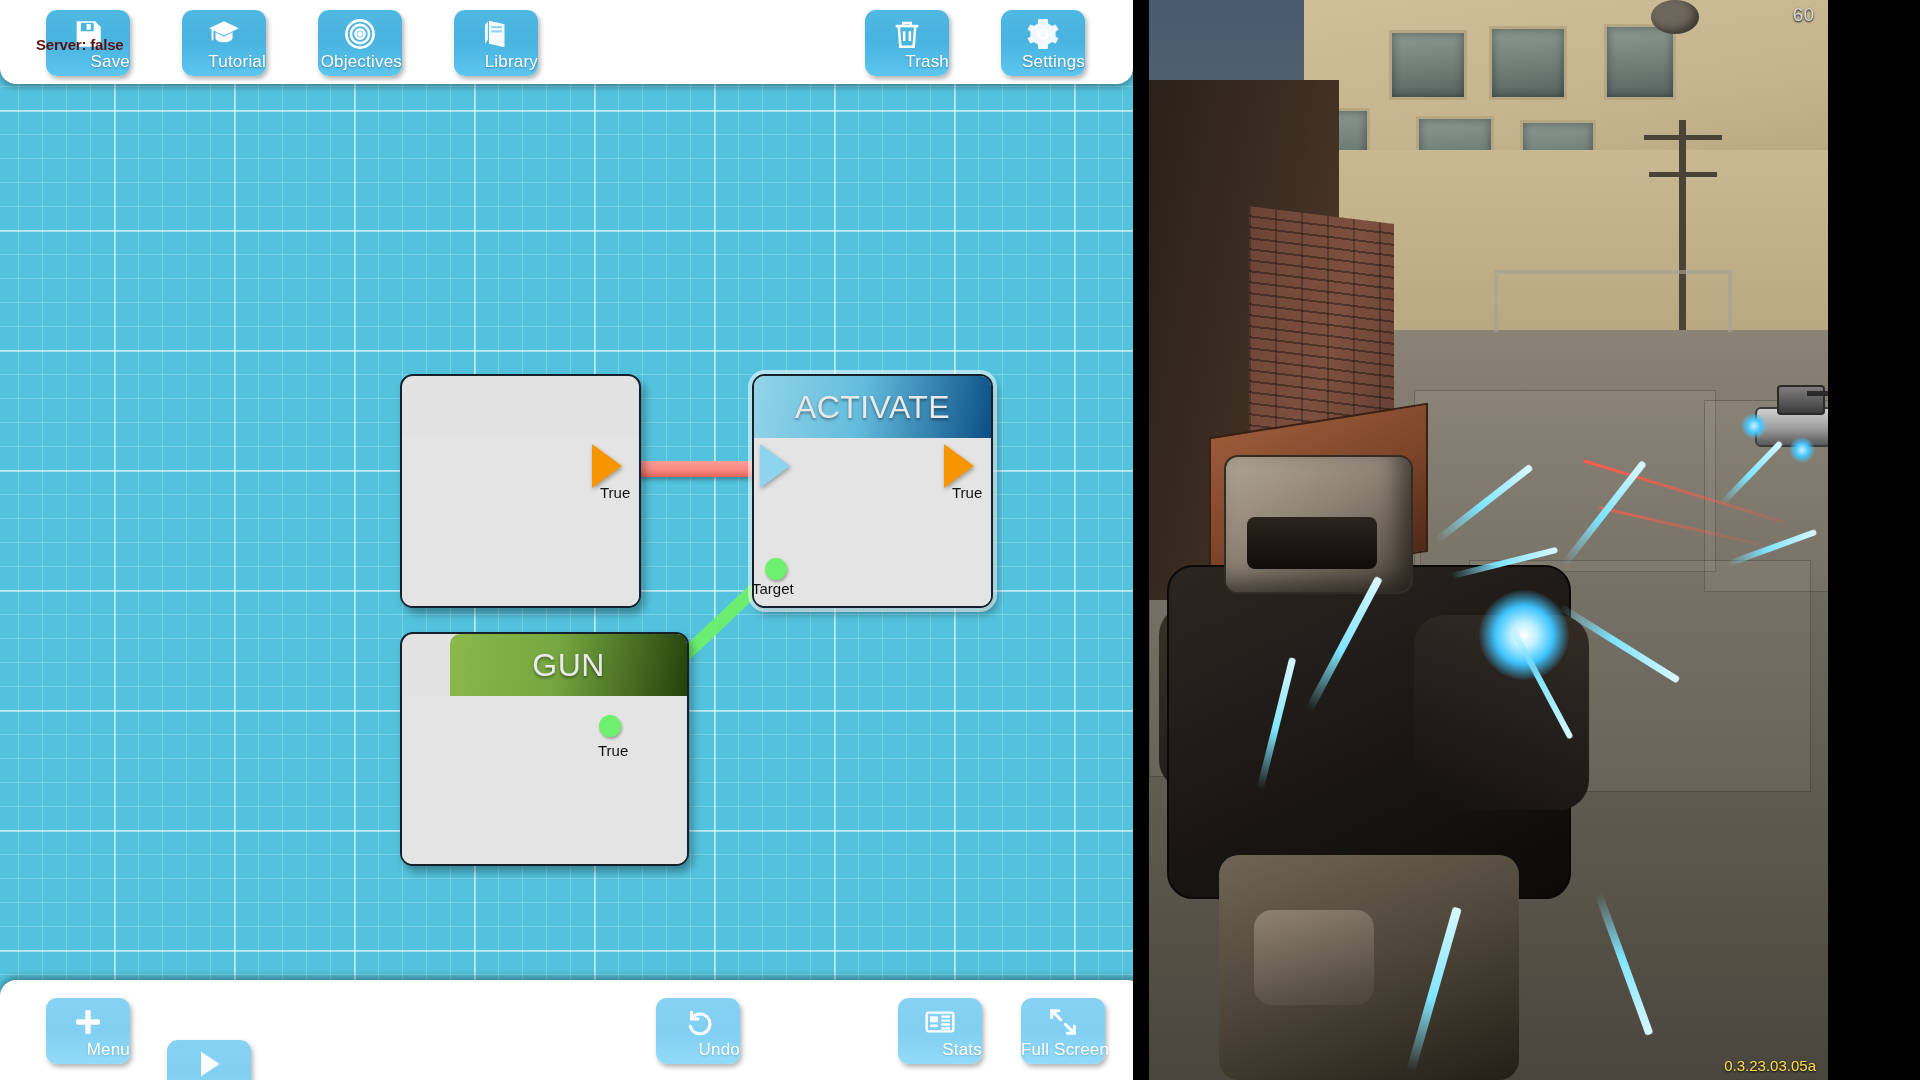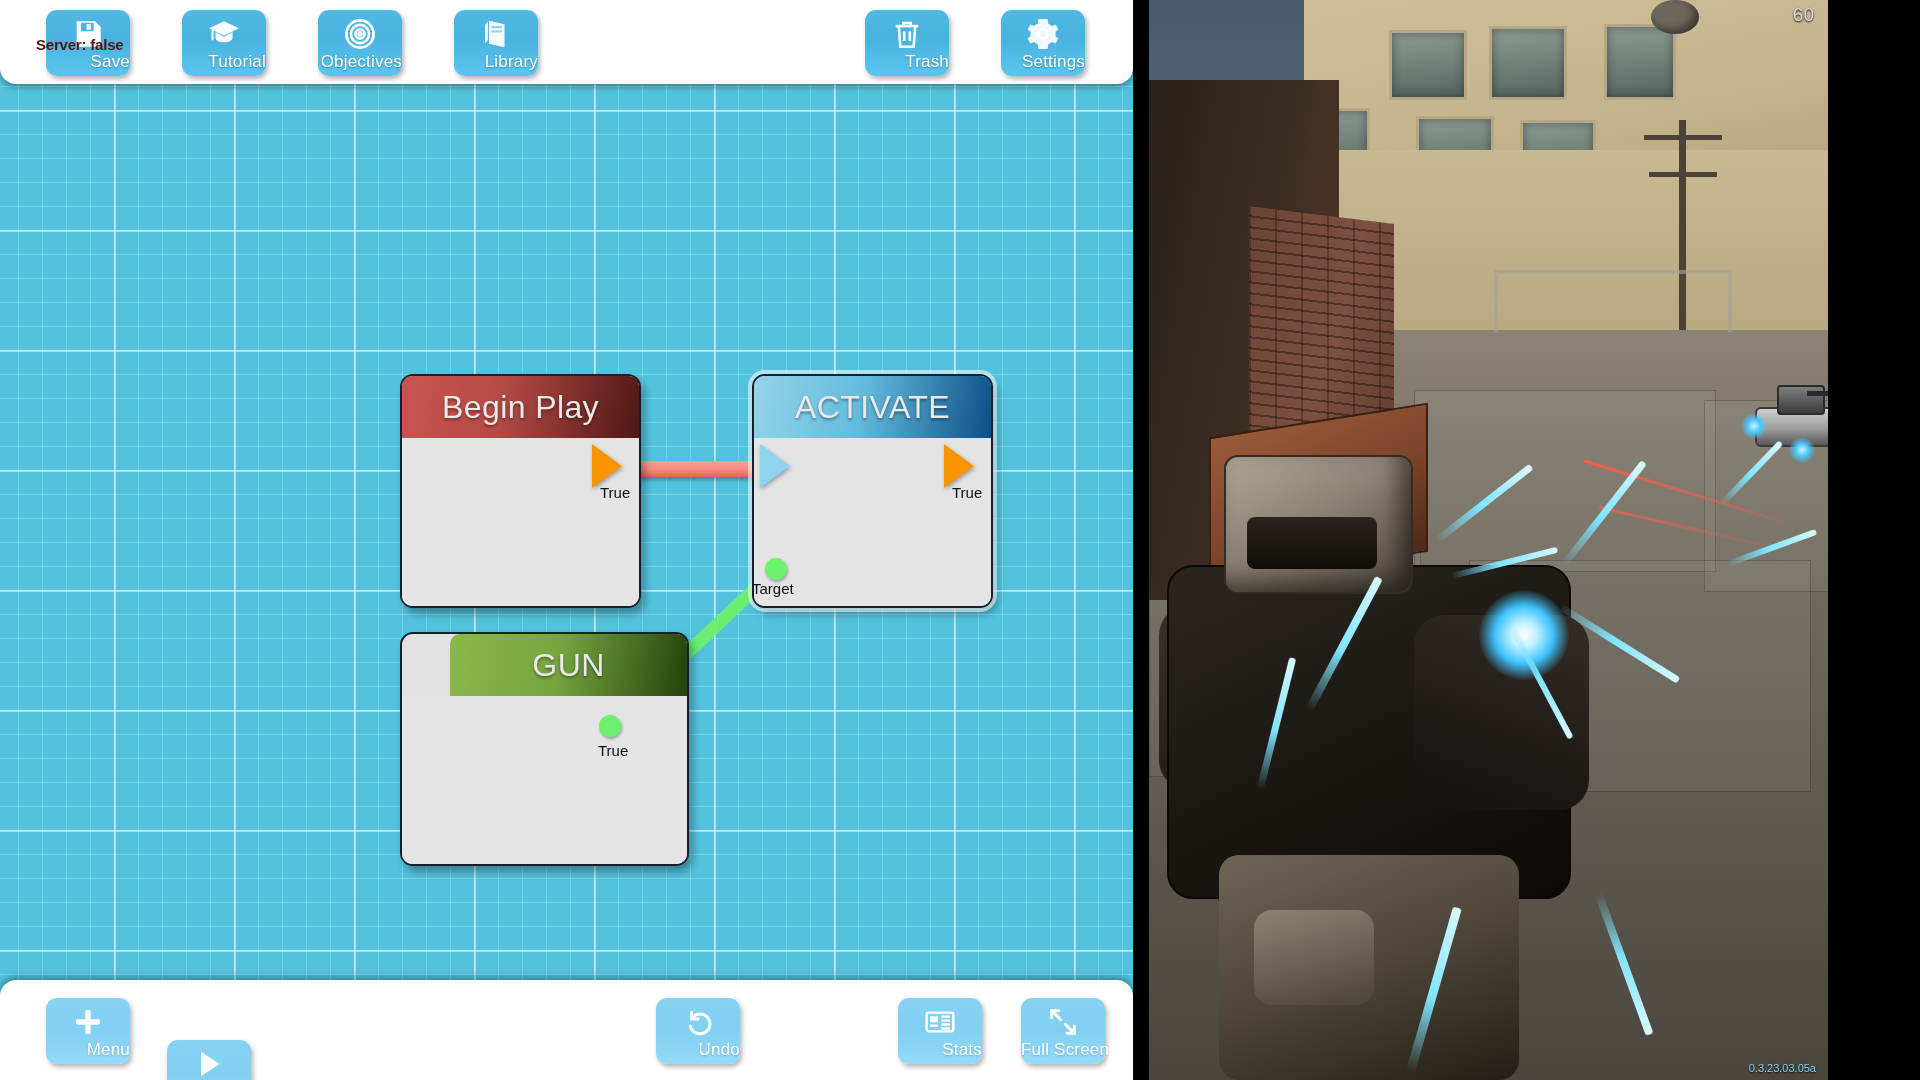--- a/index.html
+++ b/index.html
@@ -17,21 +17,21 @@
           linear-gradient(to right, rgba(255,255,255,.22) 1px, transparent 1px),
           linear-gradient(to bottom, rgba(255,255,255,.22) 1px, transparent 1px);
         background-size:120px 120px,120px 120px,24px 24px,24px 24px;
         background-position:-6px -10px,-6px -10px,-6px -10px,-6px -10px;}
 
   
   .barwrap{position:absolute;left:0;width:1133px;background:#fff;z-index:40;}
   #topbar{top:0;height:84px;border-bottom-left-radius:16px;border-bottom-right-radius:16px;
           box-shadow:0 3px 7px rgba(0,0,0,.35);}
   #botbar{bottom:0;height:100px;border-top-left-radius:16px;border-top-right-radius:16px;
-          box-shadow:0 -3px 7px rgba(0,0,0,.35);}
+          box-shadow:0 -3px 7px rgba(0,0,0,.35);padding-left:10px;}
 
   .tbtn{position:absolute;width:84px;height:66px;border-radius:11px;
         background:linear-gradient(180deg,#4fb9e3 0%,#49b3e0 45%,#5cc6ef 100%);
         box-shadow:2px 3px 5px rgba(0,0,0,.3);cursor:pointer;}
   .tbtn.pale{background:linear-gradient(180deg,#87d2f3 0%,#81cff2 50%,#93dbf8 100%);}
   .tbtn .ic{position:absolute;left:0;right:0;top:5px;height:38px;
             display:flex;align-items:center;justify-content:center;}
   .tbtn .ic svg{display:block;}
   .tbtn .lb{position:absolute;left:0;right:0;bottom:4px;text-align:right;
             color:#fff;font-size:17px;letter-spacing:.2px;
@@ -147,41 +147,38 @@
                  background:linear-gradient(165deg,#8e8272,#4b4339);}
   .spark{position:absolute;background:linear-gradient(90deg,rgba(90,220,255,0) 0%,#7fe4ff 45%,#d9f8ff 100%);
          border-radius:3px;filter:blur(.6px);}
   #impact{position:absolute;left:330px;top:590px;width:90px;height:90px;border-radius:50%;
           background:radial-gradient(circle,#ffffff 0%,#bff0ff 20%,#3fc4ff 45%,rgba(40,170,255,0) 72%);}
   .tracer{position:absolute;height:3px;background:linear-gradient(90deg,#ff5a4a,rgba(255,90,74,.15));
           border-radius:2px;}
 
   #fps{position:absolute;right:14px;top:4px;color:#d8d8d8;font-size:19px;z-index:60;
        text-shadow:0 1px 2px #000;}
-  #ver{position:absolute;right:12px;bottom:6px;color:#7dd3fc;font-size:11px;z-index:60;
+  #ver{position:absolute;right:12px;bottom:6px;color:#fde047;font-size:15px;z-index:60;
        text-shadow:0 1px 2px #000;}
 </style>
 </head>
 <body>
 
 <div id="app">
 
   <div id="editor">
     <div id="grid"></div>
 
     <div class="wire-exec" style="left:592px;top:461px;width:192px;"></div>
 
     <svg id="wireData">
       <line x1="610" y1="726" x2="776" y2="569" stroke="#6df06d" stroke-width="13" stroke-linecap="round" opacity="0.95"></line>
     </svg>
 
     <div class="node" style="left:400px;top:374px;width:237px;height:230px;">
-      <div class="hd hd-begin">
-        <span>Begin Play</span>
-      </div>
       <div class="body"></div>
     </div>
     <div class="pin" style="left:592px;top:444px;">
       <div class="tri"></div>
       <div class="plabel" style="left:8px;">True</div>
     </div>
 
     <div class="node sel" style="left:752px;top:374px;width:237px;height:230px;">
       <div class="hd hd-act">
         <span>ACTIVATE</span>

